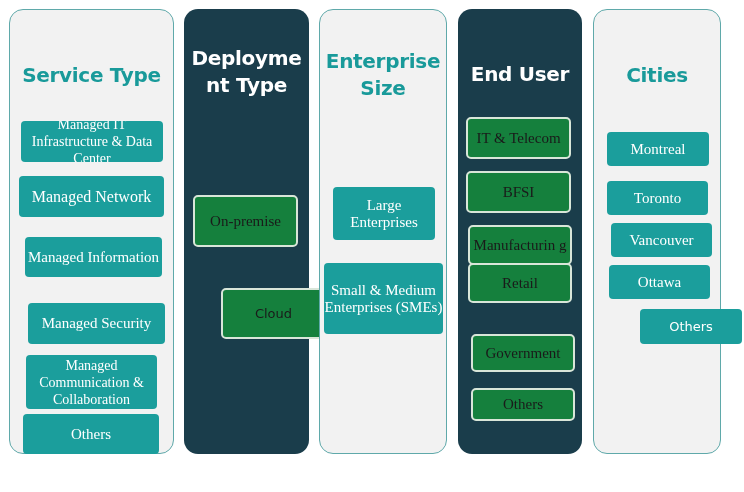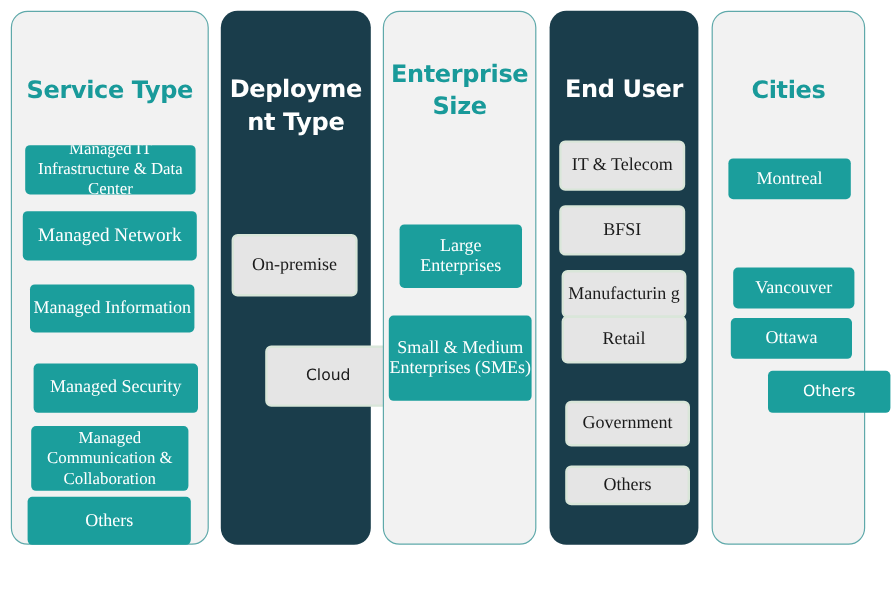--- a/index.html
+++ b/index.html
@@ -5,38 +5,38 @@
   html, body { margin: 0; padding: 0; background: #ffffff; }
   body { width: 744px; height: 492px; position: relative; overflow: hidden; font-family: "Liberation Serif", serif; }
   .col { position: absolute; top: 9px; height: 445px; border-radius: 14px; box-sizing: border-box; }
   .col.light { background: #f2f2f2; border: 1.5px solid #5fa9aa; }
   .col.dark { background: #1a3d4b; }
   .title { position: absolute; left: 0; right: 0; text-align: center; font-family: "DejaVu Sans", sans-serif; font-weight: bold; font-size: 20px; line-height: 27px; letter-spacing: -0.3px; }
   .light .title { color: #199a9a; }
   .dark .title { color: #ffffff; }
   .box { position: absolute; display: flex; align-items: center; justify-content: center; text-align: center; box-sizing: border-box; border-radius: 4px; line-height: 17px; overflow: hidden; }
   .teal { background: #1b9e9c; color: #ffffff; font-size: 15px; }
-  .grey { background: #e5e5e5; color: #1a1a1a; border: 2px solid #d9e6d9; font-size: 15px; border-radius: 5px; }
+  .grey { background: #15803d; color: #1a1a1a; border: 2px solid #d9e6d9; font-size: 15px; border-radius: 5px; }
   .sans { font-family: "DejaVu Sans", sans-serif; font-size: 13px; margin-left: 28px; }
 </style>
 </head>
 <body>
 
 <div class="col light" style="left:9px; width:165px;">
   <div class="title" style="top:52px;">Service Type</div>
   <div class="box teal" style="left:11px; top:111px; width:142px; height:41px; font-size:14px;">Managed IT Infrastructure &amp; Data Center</div>
   <div class="box teal" style="left:9px; top:166px; width:145px; height:41px; font-size:16px;">Managed Network</div>
   <div class="box teal" style="left:15px; top:227px; width:137px; height:40px;">Managed Information</div>
   <div class="box teal" style="left:18px; top:293px; width:137px; height:41px;">Managed Security</div>
   <div class="box teal" style="left:16px; top:345px; width:131px; height:54px; font-size:14px;">Managed Communication &amp; Collaboration</div>
   <div class="box teal" style="left:13px; top:404px; width:136px; height:40px;">Others</div>
 </div>
 
 <div class="col dark" style="left:184px; width:125px;">
-  <div class="title" style="top:52px; padding:0 4px;">Deployme nt Type</div>
+  <div class="title" style="top:36px; padding:0 4px;">Deployme nt Type</div>
   <div class="box grey" style="left:9px; top:186px; width:105px; height:52px;">On-premise</div>
   <div class="box grey sans" style="left:9px; top:279px; width:105px; height:51px;">Cloud</div>
 </div>
 
 <div class="col light" style="left:319px; width:128px;">
   <div class="title" style="top:38px; padding:0 4px;">Enterprise Size</div>
   <div class="box teal" style="left:13px; top:177px; width:102px; height:53px;">Large Enterprises</div>
   <div class="box teal" style="left:4px; top:253px; width:119px; height:71px;">Small &amp; Medium Enterprises (SMEs)</div>
 </div>
 
@@ -46,16 +46,17 @@
   <div class="box grey" style="left:8px; top:162px; width:105px; height:42px;">BFSI</div>
   <div class="box grey" style="left:10px; top:216px; width:104px; height:40px; padding:0 2px;">Manufacturin g</div>
   <div class="box grey" style="left:10px; top:254px; width:104px; height:40px;">Retail</div>
   <div class="box grey" style="left:13px; top:325px; width:104px; height:38px;">Government</div>
   <div class="box grey" style="left:13px; top:379px; width:104px; height:33px;">Others</div>
 </div>
 
 <div class="col light" style="left:593px; width:128px;">
   <div class="title" style="top:52px;">Cities</div>
   <div class="box teal" style="left:13px; top:122px; width:102px; height:34px;">Montreal</div>
+  <div class="box teal" style="left:13px; top:171px; width:101px; height:34px;">Toronto</div>
   <div class="box teal" style="left:17px; top:213px; width:101px; height:34px;">Vancouver</div>
   <div class="box teal" style="left:15px; top:255px; width:101px; height:34px;">Ottawa</div>
   <div class="box teal sans" style="left:18px; top:299px; width:102px; height:35px;">Others</div>
 </div>
 
 </body></html>

